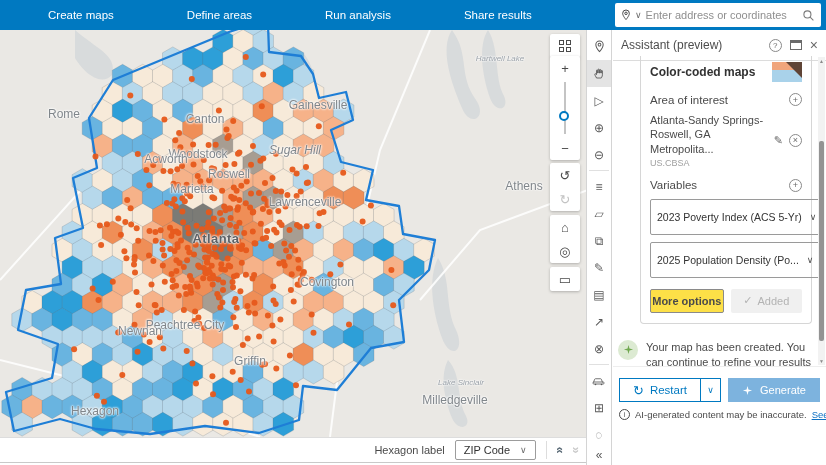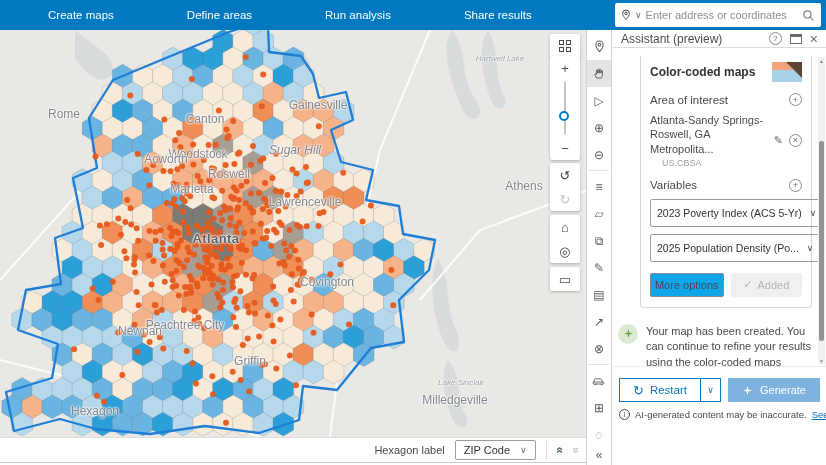--- a/index.html
+++ b/index.html
@@ -44,47 +44,47 @@
   
   .toolstrip { position:absolute; left:586px; top:30px; width:26px; height:435px; background:#fff; border-left:1px solid #d4d4d4; border-right:1px solid #d4d4d4; display:flex; flex-direction:column; align-items:center; padding-top:3px; z-index:20;}
   .ts-btn { width:24px; height:27px; display:flex; align-items:center; justify-content:center; color:#5a5a5a; font-size:12px; cursor:pointer; flex:0 0 auto;}
   .ts-btn.sel { background:#e4e4e4; }
   .ts-sep { width:20px; height:1px; background:#e0e0e0; margin:2px 0; flex:0 0 auto;}
   .ts-spacer { flex:1 1 auto; }
   .ts-collapse { font-size:12px; color:#5a5a5a; margin-bottom:8px; cursor:pointer;}
 
   
   .panel { position:absolute; left:613px; top:30px; width:213px; height:435px; background:#fff; z-index:25; }
-  .panel-header { height:18px; border-bottom:1px solid #dcdcdc; display:flex; align-items:center; padding:0 8px; gap:8px;}
+  .panel-header { height:31px; border-bottom:1px solid #dcdcdc; display:flex; align-items:center; padding:0 8px; gap:8px;}
   .panel-title { font-size:12px; color:#4d4d4d; flex:1;}
   .ph-ico { color:#6a6a6a; font-size:12px; cursor:pointer; display:flex; align-items:center; justify-content:center;}
   .help-circ { width:13px; height:13px; border:1px solid #8a8a8a; border-radius:50%; font-size:8px; color:#6a6a6a;}
   .win-ico { width:12px; height:10px; border:1px solid #6a6a6a; border-top:3px solid #6a6a6a;}
 
   .panel-scroll { position:absolute; left:0; top:26px; width:213px; height:310px; overflow:hidden;}
   .card { margin:0 14px 0 27px; width:172px; border:1px solid #d6d6d6; border-top:none; border-radius:0 0 4px 4px; padding:4px 9px 10px 9px;}
   .card-titlerow { display:flex; align-items:flex-start; justify-content:space-between; margin-top:2px;}
   .card-title { font-size:12px; font-weight:bold; color:#323232; padding-top:3px;}
   .thumb { width:30px; height:20px; background:#a9d2ea; position:relative; overflow:hidden; flex:0 0 auto;}
   .thumb::before { content:""; position:absolute; left:0; top:0; width:100%; height:8px; background:#f0a57c;}
   .thumb::after { content:""; position:absolute; right:0; top:0; border-left:16px solid transparent; border-top:16px solid #5f4436;}
   .sec-row { display:flex; align-items:center; justify-content:space-between; margin-top:11px;}
   .sec-label { font-size:11.5px; color:#4a4a4a;}
   .circ-btn { width:13px; height:13px; border:1px solid #8a8a8a; border-radius:50%; display:flex; align-items:center; justify-content:center; font-size:9px; color:#6a6a6a; cursor:pointer; flex:0 0 auto;}
   .aoi-row { display:flex; margin-top:7px; gap:4px;}
   .aoi-name { font-size:11px; color:#4a4a4a; line-height:1.3; flex:1;}
-  .aoi-src { font-size:9px; color:#a0a0a0; margin-top:2px;margin-left:12px;}
+  .aoi-src { font-size:9px; color:#a0a0a0; margin-top:2px;}
   .aoi-icos { display:flex; align-items:center; gap:6px;}
   .pencil { color:#6a6a6a; font-size:11px; cursor:pointer;}
   .var-row { display:flex; align-items:center; gap:6px; margin-top:7px;}
-  .var-select { flex:1; height:28px; border:1px solid #9a9a9a; border-radius:2px; display:flex; align-items:center; padding:0 6px; gap:8px; cursor:pointer;}
+  .var-select { flex:1; height:36px; border:1px solid #9a9a9a; border-radius:2px; display:flex; align-items:center; padding:0 6px; gap:8px; cursor:pointer;}
   .var-select span.val { flex:1; font-size:10.5px; color:#333; white-space:nowrap; overflow:hidden;}
   .var-select .chev { font-size:9px; color:#4a4a4a;}
   .btn-row { display:flex; gap:7px; margin-top:11px;}
-  .btn-outline { flex:1; height:24px; border:1px solid #8a8a8a; border-radius:2px; background:#0ea5e9; font-size:11px; color:#4a4a4a; display:flex; align-items:center; justify-content:center; cursor:pointer;}
+  .btn-outline { flex:1; height:24px; border:1px solid #8a8a8a; border-radius:2px; background:#fde047; font-size:11px; color:#4a4a4a; display:flex; align-items:center; justify-content:center; cursor:pointer;font-weight:bold;}
   .btn-added { flex:1; height:24px; border-radius:2px; background:#f0f0f0; font-size:11px; color:#b3b3b3; display:flex; align-items:center; justify-content:center; gap:5px;}
 
   .msg-row { display:flex; gap:8px; margin:16px 10px 0 5px;}
   .avatar { width:20px; height:20px; border-radius:50%; background:#dcead2; display:flex; align-items:center; justify-content:center; flex:0 0 auto;}
   .msg-text { font-size:11px; color:#4a4a4a; line-height:1.4;}
 
   
   .vscroll { position:absolute; right:1px; top:27px; width:7px; height:308px; background:#f2f2f2;}
   .vscroll .arr { position:absolute; left:0; width:7px; font-size:5px; color:#8a8a8a; text-align:center;}
   .vscroll .thumbbar { position:absolute; left:1px; width:5px; top:84px; height:200px; background:#939393; border-radius:2px;}

